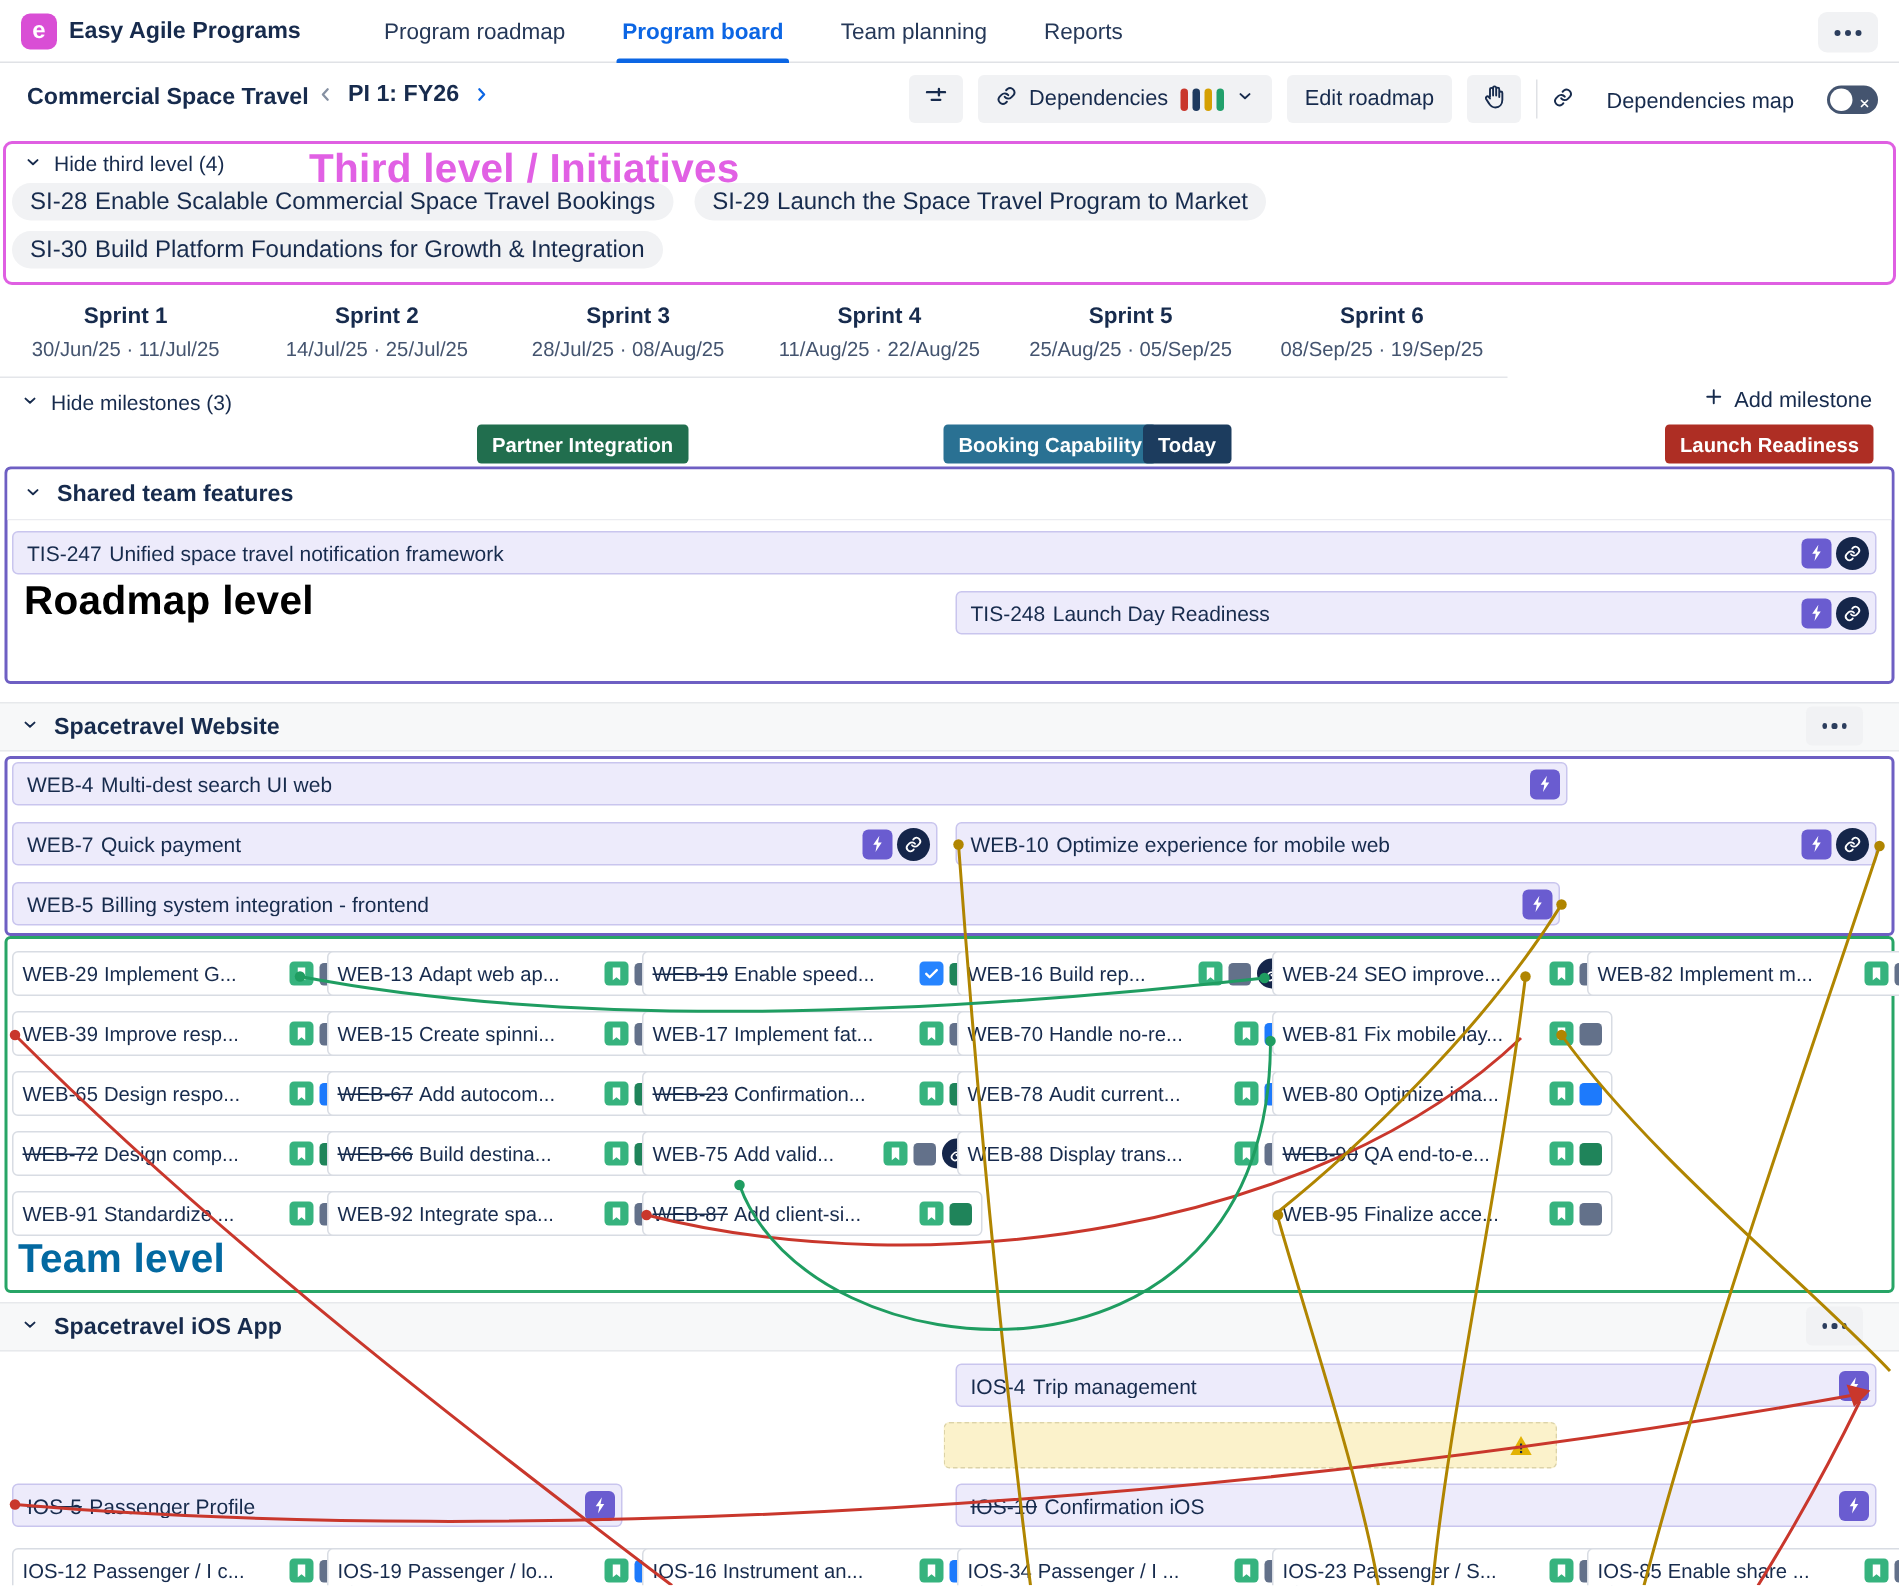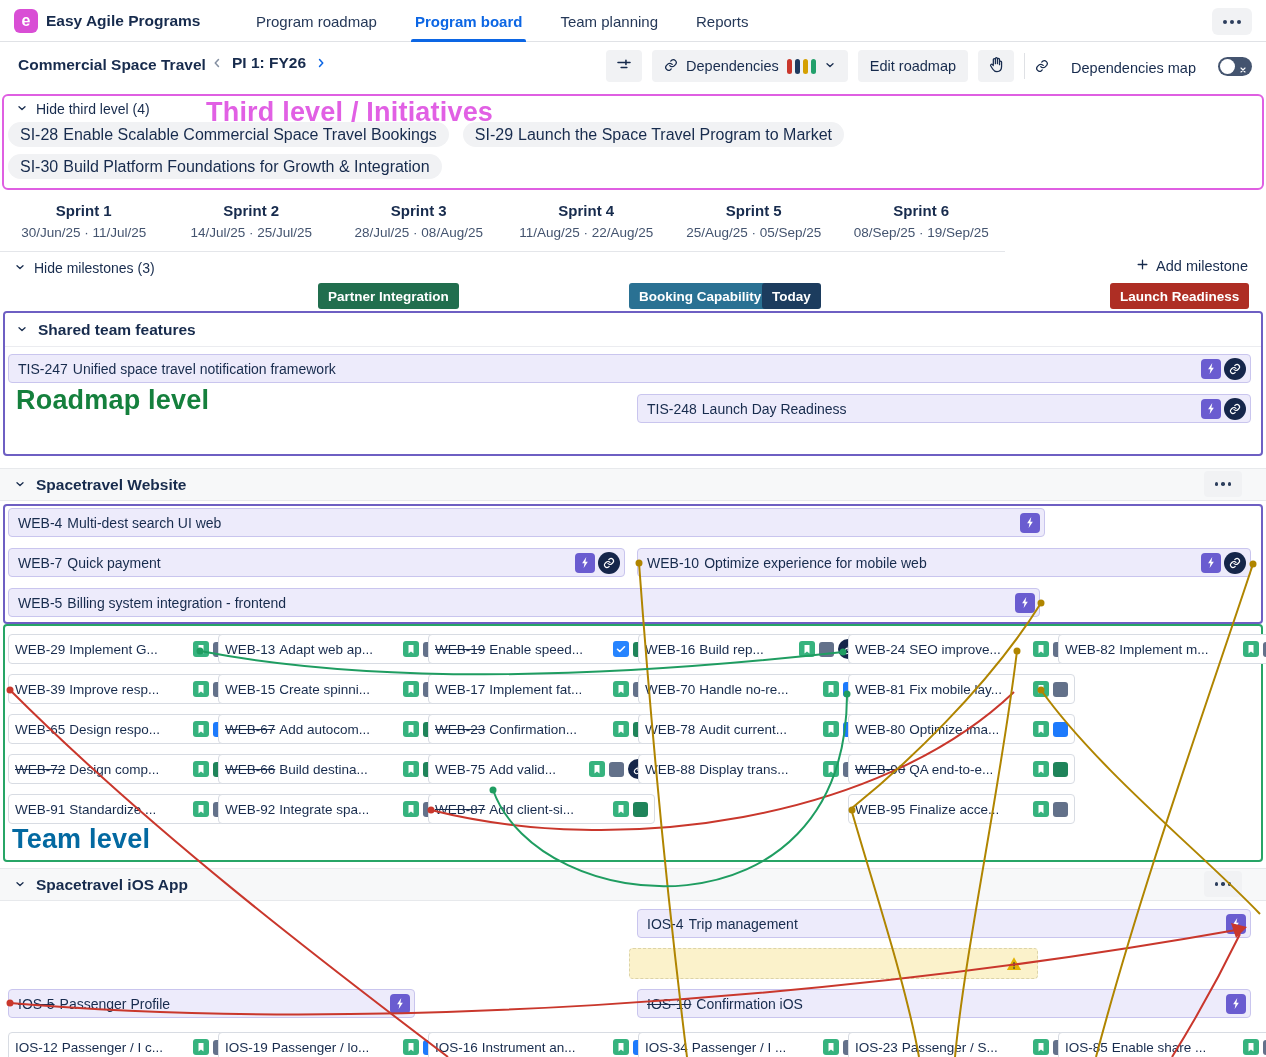--- a/index.html
+++ b/index.html
@@ -36,21 +36,21 @@
   
   .box { position:absolute; border-radius:6px; }
   .box-pink   { left:2px;  top:94px;  width:1262px; height:96px;  border:2px solid #DF5FE2; }
   .box-purple1{ left:3px;  top:311px; width:1260px; height:145px; border:2px solid #6E5FC3; border-radius:4px; }
   .box-purple2{ left:3px;  top:504px; width:1260px; height:120px; border:2px solid #6E5FC3; border-radius:4px; }
   .box-green  { left:3px;  top:624px; width:1260px; height:238px; border:2px solid #27A566; border-radius:4px; }
 
   .lvl-toggle { position:absolute; display:flex; align-items:center; gap:8px; font-size:14px; color:#172B4D; cursor:pointer; }
   .annotation { position:absolute; font-weight:bold; font-size:27px; letter-spacing:.2px; }
   .ann-pink   { left:178px; top:97px;  color:#E160E4;margin-left:28px; }
-  .ann-purple { left:16px;  top:385px; color:#15803d; }
+  .ann-purple { left:16px;  top:385px; color:#000000; }
   .ann-green  { left:12px;  top:824px; color:#0369a1; }
 
   .chips { position:absolute; left:8px; top:122px; width:1248px; display:flex; flex-wrap:wrap; column-gap:14px; row-gap:7px; }
   .chip { display:inline-flex; align-items:center; gap:5px; height:25px; padding:0 12px; background:#F1F2F4; border-radius:13px; font-size:16px; font-weight:500; cursor:pointer; white-space:nowrap; }
   .chip-break { flex-basis:100%; height:0; }
 
   
   .sprints { position:absolute; left:0; top:196px; width:1005px; height:56px; display:flex; border-bottom:1px solid #E4E6EA; }
   .sprint { width:211px; text-align:center; padding-top:6px; }
   .sprint .s-name { font-size:15px; font-weight:bold; }

